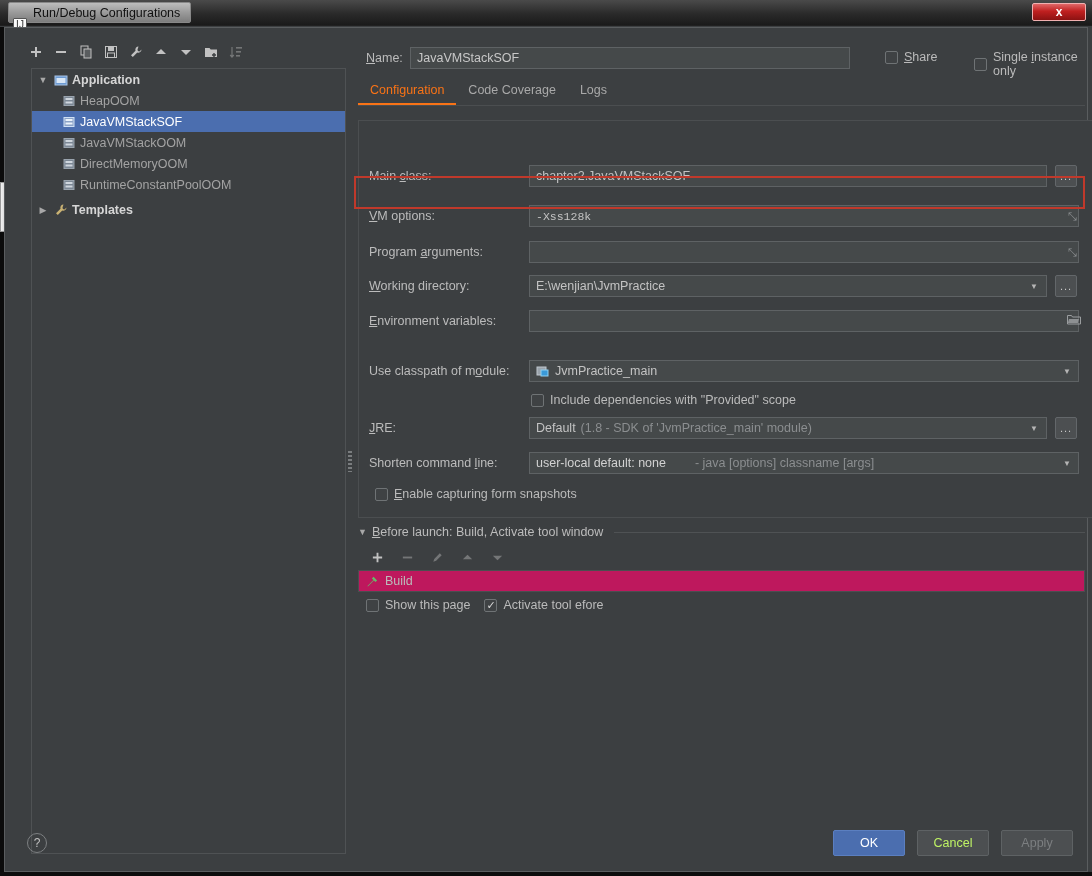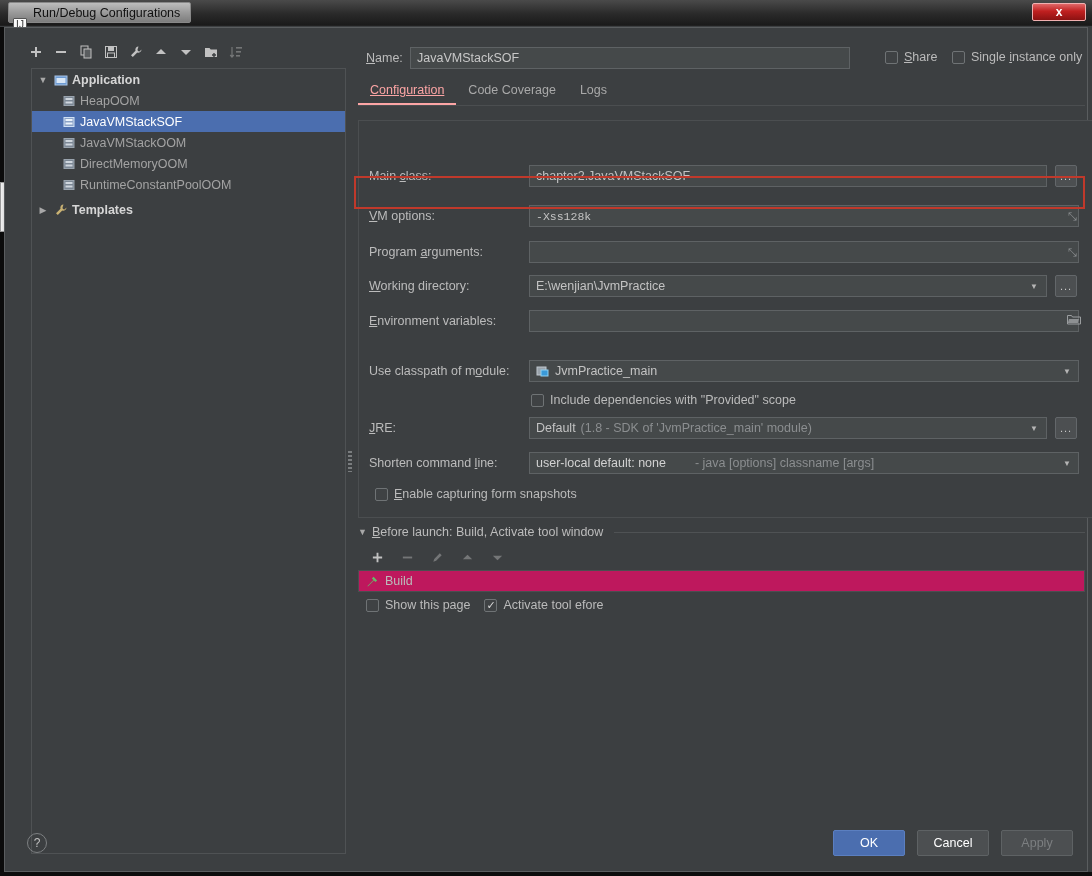--- a/index.html
+++ b/index.html
@@ -109,32 +109,32 @@
     padding: 0 6px; font-size: 12.5px; font-family: "Liberation Sans", sans-serif;
   }
   .cb-wrap { display: inline-flex; align-items: center; gap: 6px; cursor: pointer; }
   .cbox {
     width: 13px; height: 13px; background: #3f4244; border: 1px solid #6f7375;
     border-radius: 2px; flex: none; display: flex; align-items: center;
     justify-content: center; font-size: 10px; color: #d9d9d9; line-height: 1;
   }
   .cbox.checked::after { content: "\2713"; font-size: 11px; color: #d9d9d9; }
   .share-cb { position: absolute; left: 531px; top: 3px; }
-  .single-cb { position: absolute; left: 598px; top: 3px; }
+  .single-cb { position: absolute; left: 620px; top: 3px; }
 
   
   .tabs {
     position: absolute; left: 4px; top: 44px; width: 727px; height: 26px;
     display: flex; align-items: flex-end; border-bottom: 1px solid #4b4e50;
   }
   .tab {
     padding: 2px 12px 6px 12px; font-size: 12.5px; color: #a9a9a9; cursor: pointer;
     border-bottom: 2px solid transparent;
   }
-  .tab.active { color: #fca5a5; border-bottom: 2px solid #fca5a5; text-decoration: underline; }
+  .tab.active { color: #f97316; border-bottom: 2px solid #f97316; }
 
   
   .config-card {
     position: absolute; left: 4px; top: 72px; width: 810px; height: 398px;
     background: #3c3f41; border: 1px solid #4b4e50; margin-top: 12px;
   }
   .field-row { position: absolute; height: 24px; }
   .flabel { position: absolute; left: 10px; top: 4px; font-size: 12.5px; color: #bcbcbc; white-space: nowrap; }
   .underline-char { text-decoration: underline; }
   .finput {
@@ -181,21 +181,21 @@
 
   
   .footer { position: absolute; left: 8px; bottom: 8px; width: 1064px; height: 36px; }
   .help-btn {
     position: absolute; left: 14px; top: 6px; width: 20px; height: 20px;
     border: 1px solid #7d8082; border-radius: 50%; color: #c0c0c0;
     font-size: 12px; display: flex; align-items: center; justify-content: center; cursor: pointer;
   }
   .dlg-btn {
     position: absolute; top: 3px; height: 26px; width: 72px;
-    border: 1px solid #5e6264; border-radius: 2px; background: #4c4f51; color: #ffffff;
+    border: 1px solid #5e6264; border-radius: 2px; background: #4c4f51; color: #bef264;
     font-size: 12.5px; display: flex; align-items: center; justify-content: center;
     cursor: pointer; font-family: "Liberation Sans", sans-serif;
   }
   .dlg-btn.primary { background: #4b6eaf; border-color: #5b7fc0; color: #ffffff; }
   .dlg-btn.disabled { color: #7c7f81; }
 
   
   .edge-sb-left {
     position: absolute; left: 0; top: 182px; width: 8px; height: 50px;
     background: linear-gradient(to right, #f2f2f2, #c9c9c9); border: 1px solid #9a9a9a;

